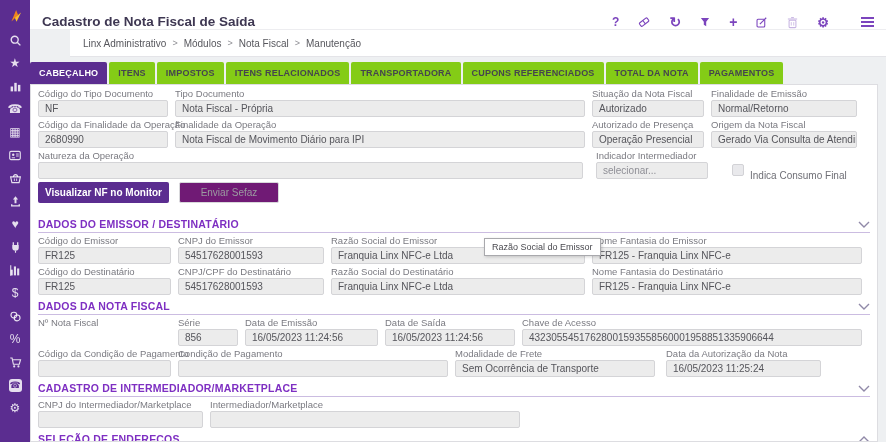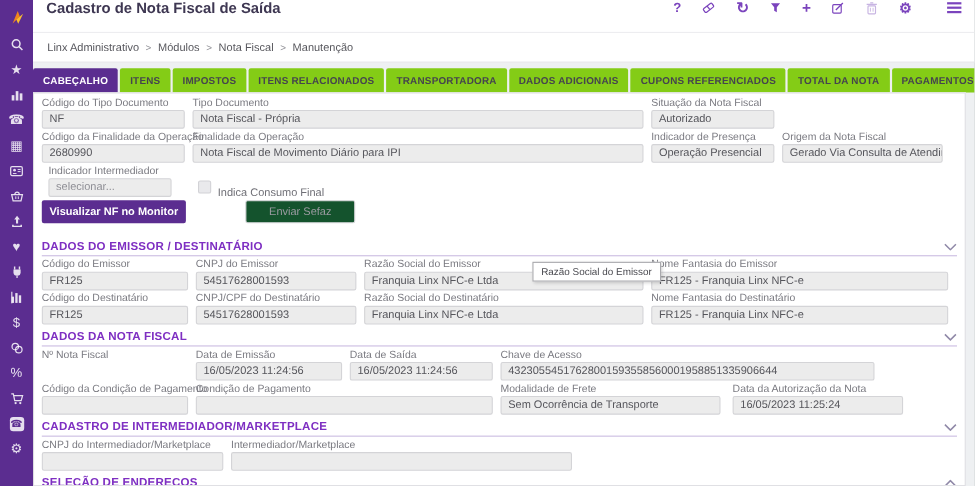--- a/index.html
+++ b/index.html
@@ -14,31 +14,31 @@
   .snav { display:flex; flex-direction:column; align-items:center; margin-top:1px; }
   .sitem { width:26px; height:18px; margin-bottom:5px; display:flex; align-items:center; justify-content:center;
            color:rgba(255,255,255,.85); font-size:12px; line-height:1; cursor:pointer; }
   .sitem svg { display:block; }
   .phone-sq { width:13px; height:13px; border-radius:3px; background:rgba(255,255,255,.85); color:#5b2d90;
               font-size:9px; display:flex; align-items:center; justify-content:center; }
 
   
   .main { flex:1; display:flex; flex-direction:column; min-width:0; }
 
-  .topbar { height:30px; background:#fff; border-bottom:1px solid #ededf0; display:flex; align-items:flex-start; padding:0 12px; }
+  .topbar { height:30px; background:#fff; border-bottom:1px solid #ededf0; display:flex; align-items:flex-end; padding:0 12px; }
   .title { font-size:13.5px; color:#3e3752; }
   .toolbar { margin-left:auto; display:flex; align-items:center; gap:18px; }
   .tool { color:#7b44bd; font-size:12px; font-weight:bold; line-height:1; display:flex; align-items:center; cursor:pointer; }
   .tool svg { display:block; }
   .tool.disabled { color:#c7b4e2; }
   .menu-btn { margin-left:14px; display:flex; flex-direction:column; gap:2px; cursor:pointer; }
   .menu-btn .bar { width:13px; height:2px; background:#7b44bd; }
 
   .breadcrumb { height:27px; background:#fff; border-bottom:1px solid #e4e4e8; display:flex; align-items:center;
-                padding-left:13px; font-size:10px; color:#57575d; gap:6px; }
+                padding-left:13px; font-size:10px; color:#57575d; gap:6px;margin-left:40px; }
   .crumb { cursor:pointer; }
   .crumb-sep { color:#8d8d93; font-size:9px; }
 
   
   .content { flex:1; padding:5px 8px 0 0; display:flex; flex-direction:column; min-height:0; }
   .tabs { display:flex; gap:2px; align-items:flex-end; }
   .tab { background:#84cc16; color:#45454e; font-size:9px; font-weight:bold; letter-spacing:.2px;
          padding:6px 9px; border-radius:2px 2px 0 0; white-space:nowrap; cursor:pointer; }
   .tab.active { background:#5b2d90; color:#fff; }
 
@@ -55,24 +55,24 @@
 
   .w60{width:60px}.w112{width:112px}.w130{width:130px}.w133{width:133px}.w146{width:146px}.w155{width:155px}
   .w165{width:165px}.w200{width:200px}.w254{width:254px}.w270{width:270px}.w310{width:310px}.w340{width:340px}
   .w410{width:410px}.w545{width:545px}
   .ml4{margin-left:4px}.ml6{margin-left:6px}.ml244{}
 
   .cb { display:flex; align-items:center; gap:6px; margin-left:17px; align-self:flex-end; height:17px; margin-bottom:1px; }
   .cbbox { width:12px; height:12px; background:#e9e9ec; border:1px solid #d2d2d6; border-radius:2px; cursor:pointer; }
   .cbl { font-size:10px; color:#6f6f76; white-space:nowrap;margin-top:12px; }
 
-  .btnrow { display:flex; margin:3px 0 15px 0;gap:44px; }
+  .btnrow { display:flex; margin:3px 0 15px 0; }
   .btn { height:21px; border-radius:2px; font-size:10px; display:flex; align-items:center; justify-content:center; cursor:pointer; }
   .btn-primary { background:#5b2d90; color:#fff; font-weight:bold; width:131px; }
-  .btn-secondary { background:#14532d; color:#9b9ba1; border:1px solid #d8d8db; width:100px; margin-left:10px; }
+  .btn-secondary { background:#701a75; color:#9b9ba1; border:1px solid #d8d8db; width:100px; margin-left:10px; }
 
   .sect { display:flex; align-items:center; border-bottom:1px solid #cbbce1; padding-bottom:2px; margin:5px 1px 3px 0; }
   .sect-title { font-size:10.5px; font-weight:bold; color:#7e2fc2; letter-spacing:.2px; }
   .chev { margin-left:auto; color:#9089a8; display:flex; cursor:pointer; }
 
   .tooltip { position:absolute; left:484px; top:238px; background:#fff; border:1px solid #a9a9ad;
              box-shadow:1px 1px 3px rgba(0,0,0,.18); font-size:9px; color:#4a4a50; padding:3px 7px; z-index:5; white-space:nowrap; }
 </style>
 </head>
 <body>
@@ -229,21 +229,20 @@
     </nav>
 
     <div class="content">
 
       <div class="tabs">
         <span class="tab active">CABEÇALHO</span>
         <span class="tab">ITENS</span>
         <span class="tab">IMPOSTOS</span>
         <span class="tab">ITENS RELACIONADOS</span>
         <span class="tab">TRANSPORTADORA</span>
-        <span class="tab">DADOS ADICIONAIS</span>
         <span class="tab">CUPONS REFERENCIADOS</span>
         <span class="tab">TOTAL DA NOTA</span>
         <span class="tab">PAGAMENTOS</span>
 
       </div>
 
       <div class="card">
 
         <div class="frow">
           <div class="field w130">
@@ -251,42 +250,50 @@
             <div class="input">NF</div>
           </div>
           <div class="field w410">
             <span class="flabel">Tipo Documento</span>
             <div class="input">Nota Fiscal - Própria</div>
           </div>
           <div class="field w112">
             <span class="flabel">Situação da Nota Fiscal</span>
             <div class="input">Autorizado</div>
           </div>
+          <div class="field w146">
+            <span class="flabel">Finalidade de Emissão</span>
+            <div class="input">Normal/Retorno</div>
+          </div>
         </div>
 
         <div class="frow">
           <div class="field w130">
             <span class="flabel">Código da Finalidade da Operação</span>
             <div class="input">2680990</div>
           </div>
           <div class="field w410">
             <span class="flabel">Finalidade da Operação</span>
             <div class="input">Nota Fiscal de Movimento Diário para IPI</div>
           </div>
           <div class="field w112">
-            <span class="flabel">Indicador de Presença</span>
+            <span class="flabel">Autorizado de Presença</span>
             <div class="input">Operação Presencial</div>
           </div>
           <div class="field w146">
             <span class="flabel">Origem da Nota Fiscal</span>
             <div class="input">Gerado Via Consulta de Atendimento</div>
           </div>
         </div>
 
         <div class="frow">
+          <div class="field w545">
+            <span class="flabel">Natureza da Operação</span>
+            <div class="input"></div>
+          </div>
           <div class="field w112 ml6">
             <span class="flabel">Indicador Intermediador</span>
             <div class="input placeholder">selecionar...</div>
           </div>
           <div class="cb">
             <span class="cbbox"></span>
             <span class="cbl">Indica Consumo Final</span>
           </div>
         </div>
 
@@ -345,20 +352,24 @@
           <span class="chev">
               <svg width="12" height="7" viewBox="0 0 12 7">
                 <polyline points="1,1 6,6 11,1" fill="none" stroke="currentColor" stroke-width="1.4"></polyline>
               </svg>
             </span>
         </div>
         <div class="frow">
           <div class="field w133">
             <span class="flabel">Nº Nota Fiscal</span>
           </div>
+          <div class="field w60">
+            <span class="flabel">Série</span>
+            <div class="input">856</div>
+          </div>
           <div class="field w133">
             <span class="flabel">Data de Emissão</span>
             <div class="input">16/05/2023 11:24:56</div>
           </div>
           <div class="field w130">
             <span class="flabel">Data de Saída</span>
             <div class="input">16/05/2023 11:24:56</div>
           </div>
           <div class="field w340">
             <span class="flabel">Chave de Acesso</span>

